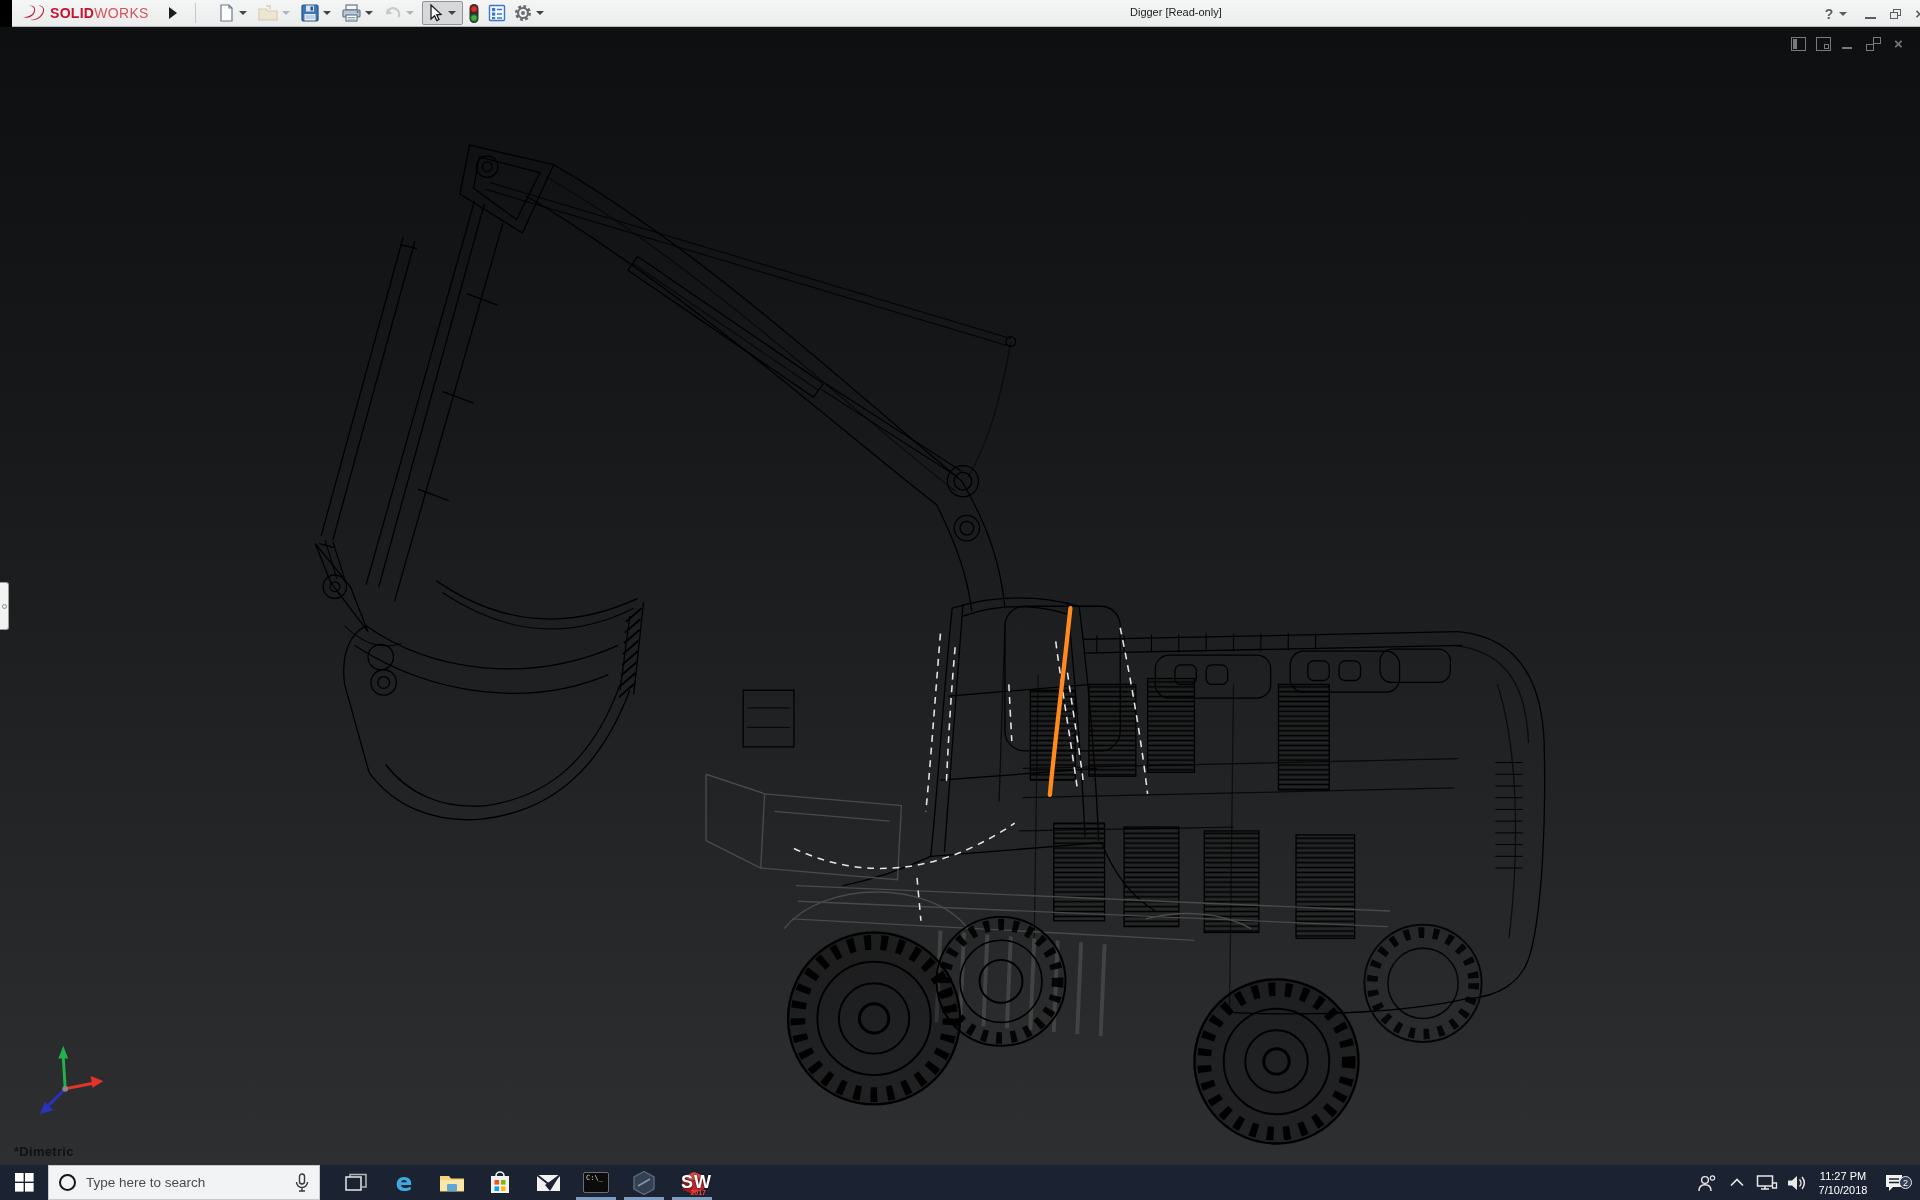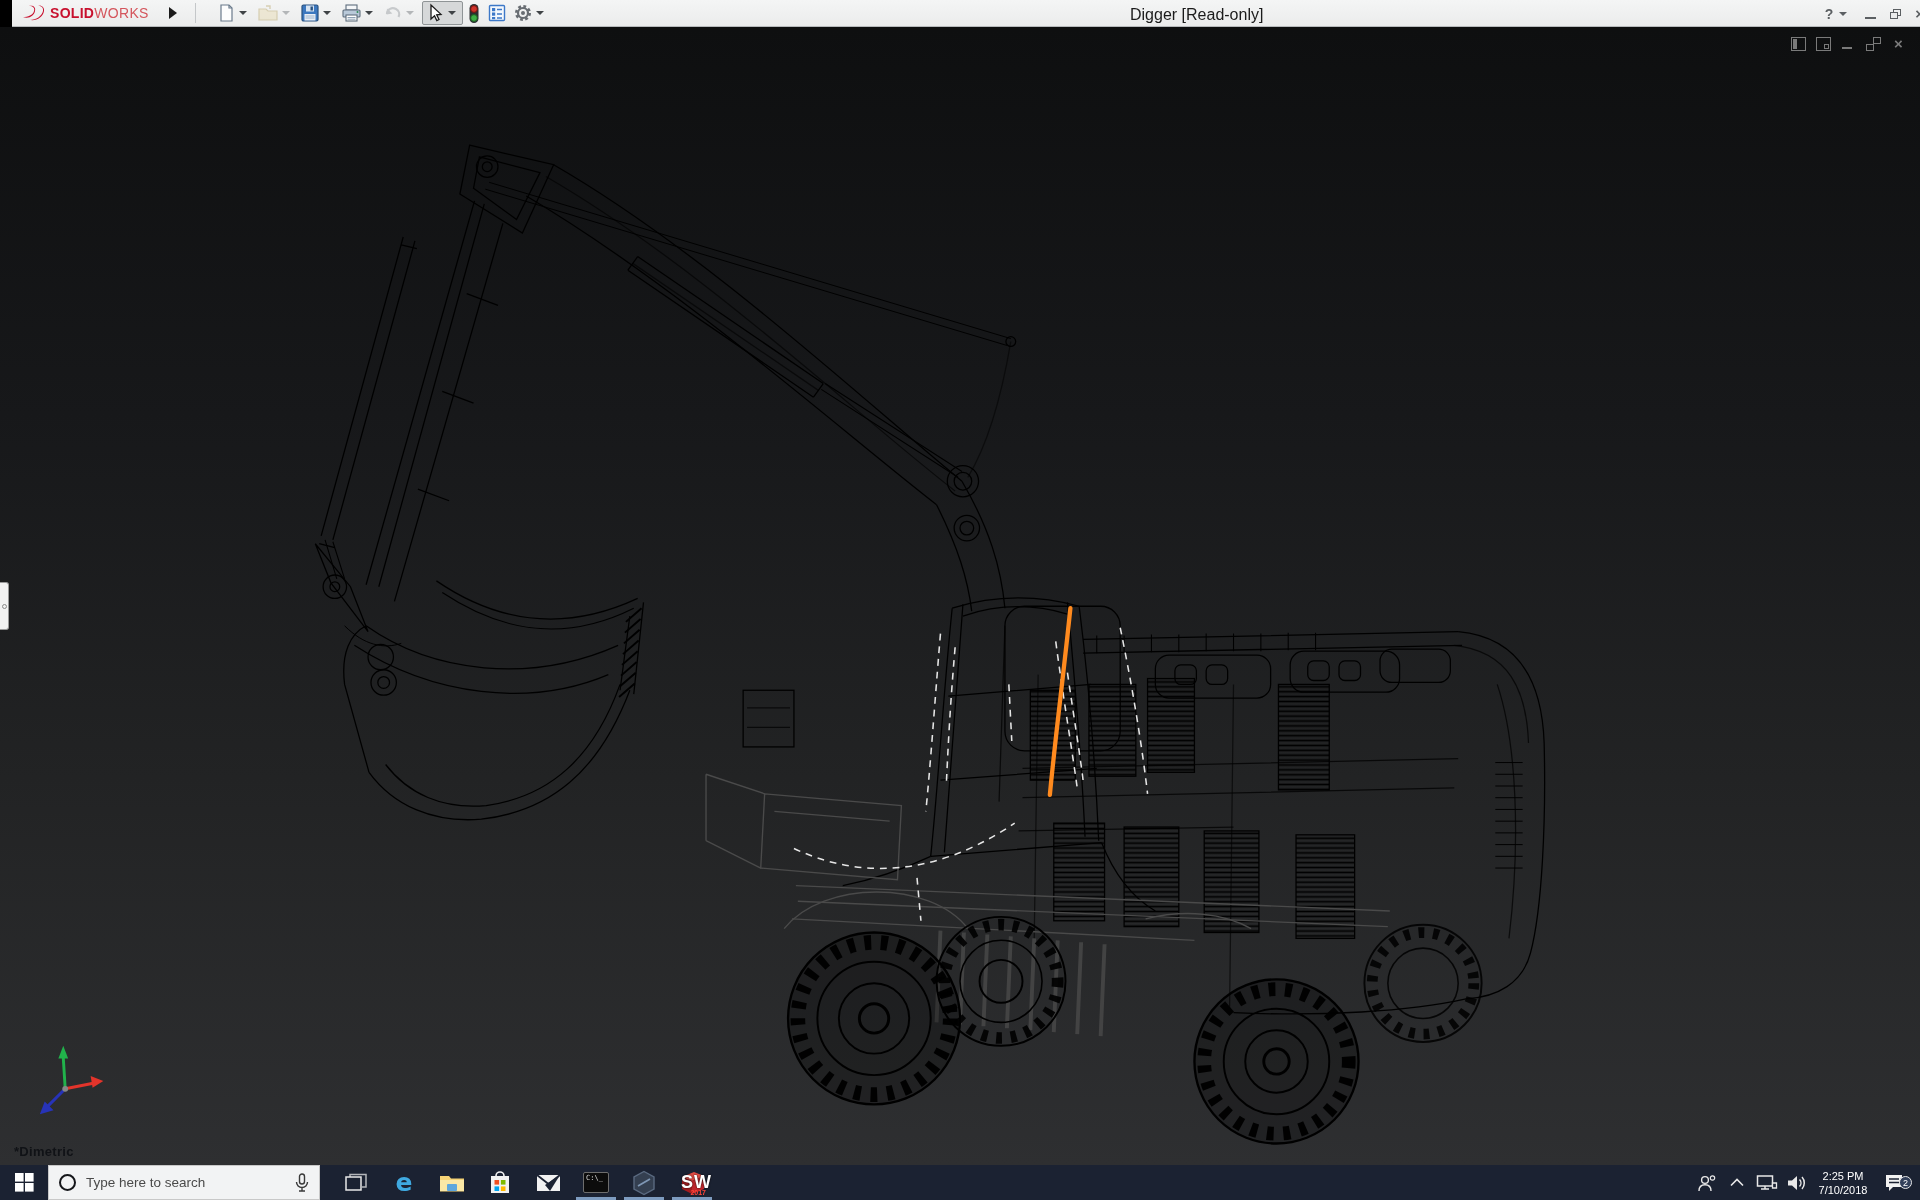--- a/index.html
+++ b/index.html
@@ -20,21 +20,21 @@
   .flyout{width:20px;height:20px;display:flex;align-items:center;justify-content:center;margin:0 4px}
   .flyout .tri{width:0;height:0;border-left:8px solid #1a1a1a;border-top:6px solid transparent;border-bottom:6px solid transparent}
   .tb-sep{width:1px;height:20px;background:#c4c7c9;margin:0 8px}
   .tools{display:flex;align-items:center;gap:2px;margin-left:10px}
   .tool{display:flex;align-items:center;height:24px;padding:0 2px;border-radius:2px}
   .tool svg{display:block}
   .dd{width:0;height:0;border-top:4px solid #3f4346;border-left:4px solid transparent;border-right:4px solid transparent;margin:0 4px 0 3px}
   .disabled svg{opacity:.4}
   .disabled .dd{border-top-color:#b3b6b8}
   .pressed{background:#d6d8d9;border:1px solid #8f9496}
-  .win-title{position:absolute;left:1118px;top:6px;font-size:16px;color:#1b1b1b;white-space:nowrap}
+  .win-title{position:absolute;left:1118px;top:6px;font-size:11px;color:#1b1b1b;white-space:nowrap}
   .win-ctrls{position:absolute;right:8px;top:0;height:27px;display:flex;align-items:center;gap:14px;color:#5b5f62}
   .help{font-size:14px;font-weight:bold;display:flex;align-items:center;gap:3px}
   .help .dd{border-top-color:#5b5f62}
   .glyph-min{width:11px;height:2px;background:#5b5f62;margin-top:8px}
   .glyph-restore{position:relative;width:11px;height:10px}
   .glyph-restore i{position:absolute;border:1.6px solid #5b5f62;width:8px;height:7px;display:block}
   .glyph-restore i.b{left:0;bottom:0;background:#ebecec}
   .glyph-restore i.f{right:0;top:0}
   .glyph-close{font-size:15px;line-height:1;color:#5b5f62;font-weight:bold}
   
@@ -466,21 +466,21 @@
         <path d="M16.5,9 h4 v5 h-4 z" fill="#1b2232" stroke="#e8e8e8" stroke-width="1.3"></path>
       </svg>
     </div>
     <div class="tb-btn">
       <svg width="20" height="18" viewBox="0 0 20 18">
         <polygon points="1,6.5 5,6.5 10,2 10,16 5,11.5 1,11.5" fill="#e8e8e8"></polygon>
         <path d="M12.5,5.5 a5,5 0 0 1 0,7 M15,3 a9,9 0 0 1 0,12" fill="none" stroke="#e8e8e8" stroke-width="1.5"></path>
       </svg>
     </div>
     <div class="clock">
-      <div>2:25 PM</div>
+      <div>11:27 PM</div>
       <div>7/10/2018</div>
     </div>
     <div class="tb-btn" style="width:40px">
       <svg width="20" height="19" viewBox="0 0 20 19">
         <path d="M2,2 h16 v12 h-9 l-4,4 v-4 h-3 z" fill="#f2f2f2"></path>
         <path d="M5,6 h10 M5,9.5 h10" stroke="#1b2232" stroke-width="1.4"></path>
       </svg>
       <span class="badge">2</span>
     </div>
     <div class="desk-sliver"></div>

